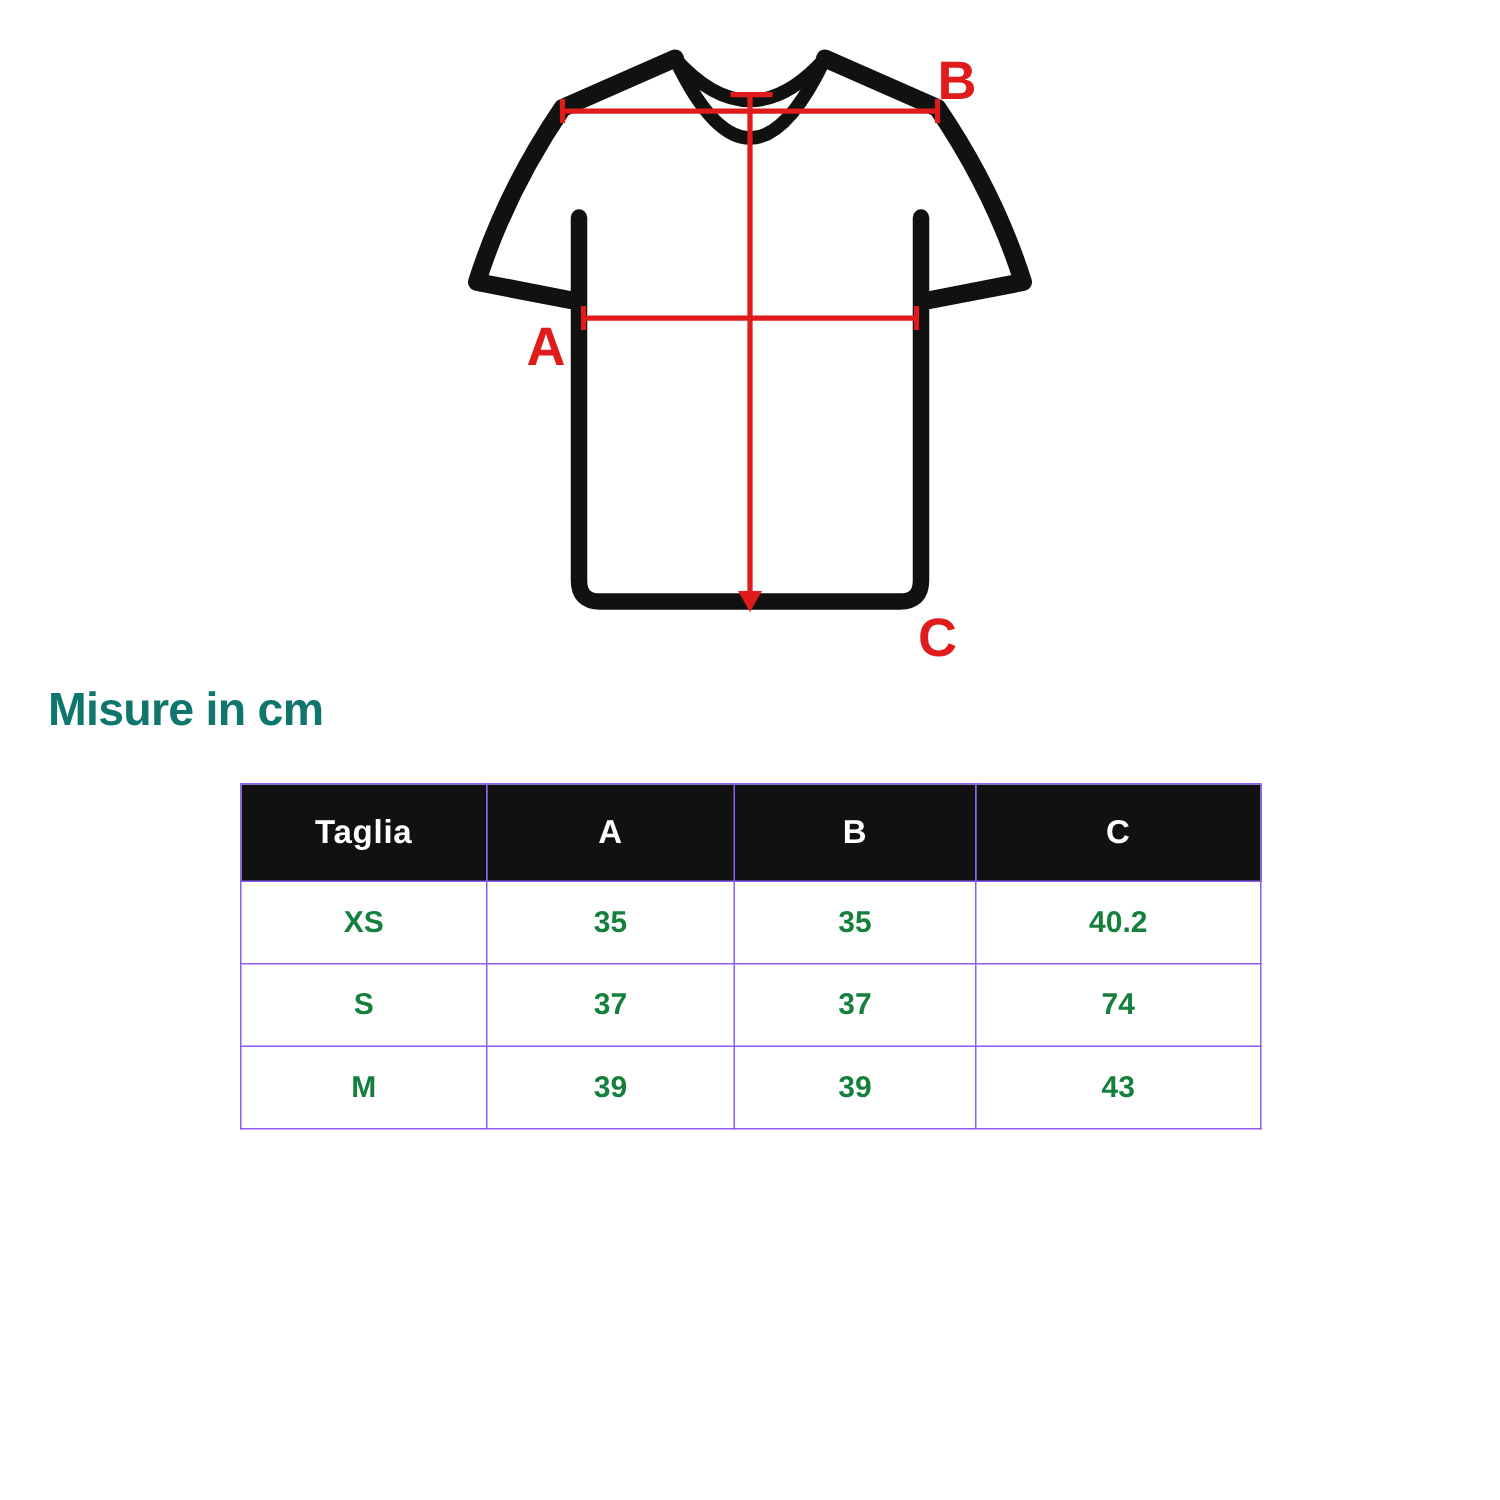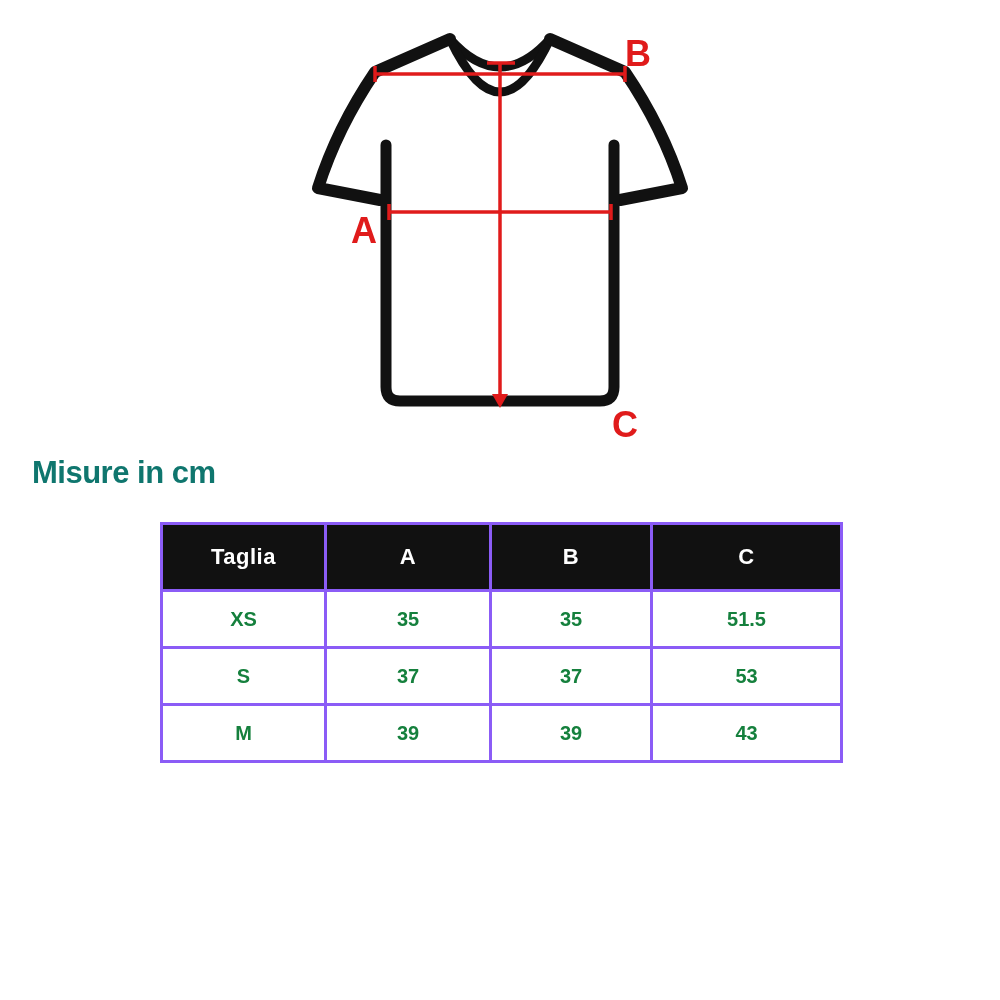--- a/index.html
+++ b/index.html
@@ -57,21 +57,21 @@
   }
   .size-table {
     position: absolute;
     left: 160px;
     top: 522px;
     width: 680px;
     border-collapse: collapse;
     table-layout: fixed;
   }
   .size-table th, .size-table td {
-    border: 3px solid #8b5cf6;
+    border: 1px solid #8b5cf6;
     text-align: center;
     vertical-align: middle;
     padding: 0;
   }
   .size-table thead th {
     background: #111111;
     color: #ffffff;
     height: 64px;
     font-size: 22px;
     font-weight: 700;
@@ -130,27 +130,27 @@
         <th>A</th>
         <th>B</th>
         <th>C</th>
       </tr>
     </thead>
     <tbody>
       <tr>
         <td>XS</td>
         <td>35</td>
         <td>35</td>
-        <td>51.5</td>
+        <td>40.2</td>
       </tr>
       <tr>
         <td>S</td>
         <td>37</td>
         <td>37</td>
-        <td>53</td>
+        <td>74</td>
       </tr>
       <tr>
         <td>M</td>
         <td>39</td>
         <td>39</td>
         <td>43</td>
       </tr>
     </tbody>
   </table>
 

